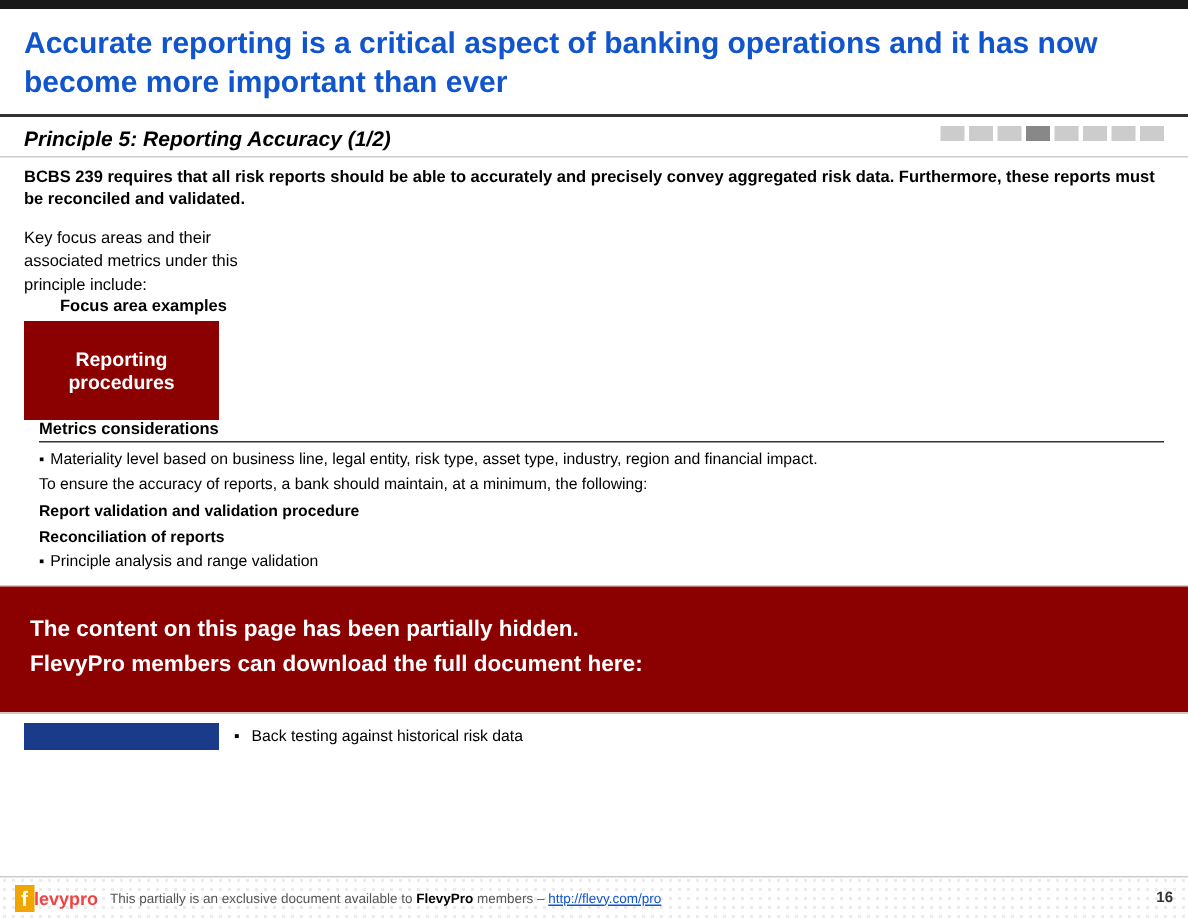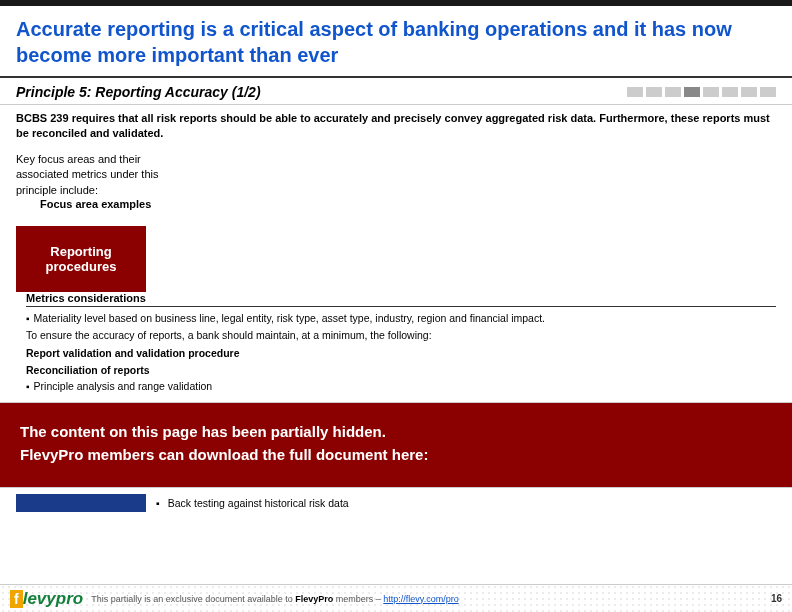--- a/index.html
+++ b/index.html
@@ -31,21 +31,21 @@
       font-weight: bold;
       color: #1155cc;
       line-height: 1.3;
     }
 
     
     .principle-bar {
       padding: 6px 16px 4px 16px;
       border-bottom: 1px solid #ccc;
       display: flex;
-      align-items: center;
+      align-items: flex-start;
       justify-content: space-between;
     }
     .principle-title {
       font-size: 14px;
       font-style: italic;
       font-weight: bold;
       color: #000;
     }
     .nav-dots {
       display: flex;
@@ -89,21 +89,21 @@
     }
 
     
     .focus-area {
       flex: 1;
     }
     .focus-header {
       font-size: 11px;
       font-weight: bold;
       color: #000;
-      margin-bottom: 16px;
+      margin-bottom: 4px;
       padding-left: 24px;
     }
     .reporting-box {
       background: #8b0000;
       color: #fff;
       font-size: 13px;
       font-weight: bold;
       text-align: center;
       padding: 18px 12px;
       width: 130px;
@@ -224,24 +224,23 @@
       gap: 0;
     }
     .logo-f {
       background: #f0a500;
       color: #fff;
       font-weight: bold;
       font-size: 14px;
       padding: 1px 4px;
     }
     .logo-text {
-      font-size: 17px;
-      font-weight: bold;
-      color: #15803d;
-      font-style: italic;
+      font-size: 12px;
+      font-weight: bold;
+      color: #ef4444;
     }
     .footer-disclaimer {
       font-size: 9px;
       color: #555;
       flex: 1;
     }
     .footer-disclaimer b {
       font-weight: bold;
       color: #000;
     }

